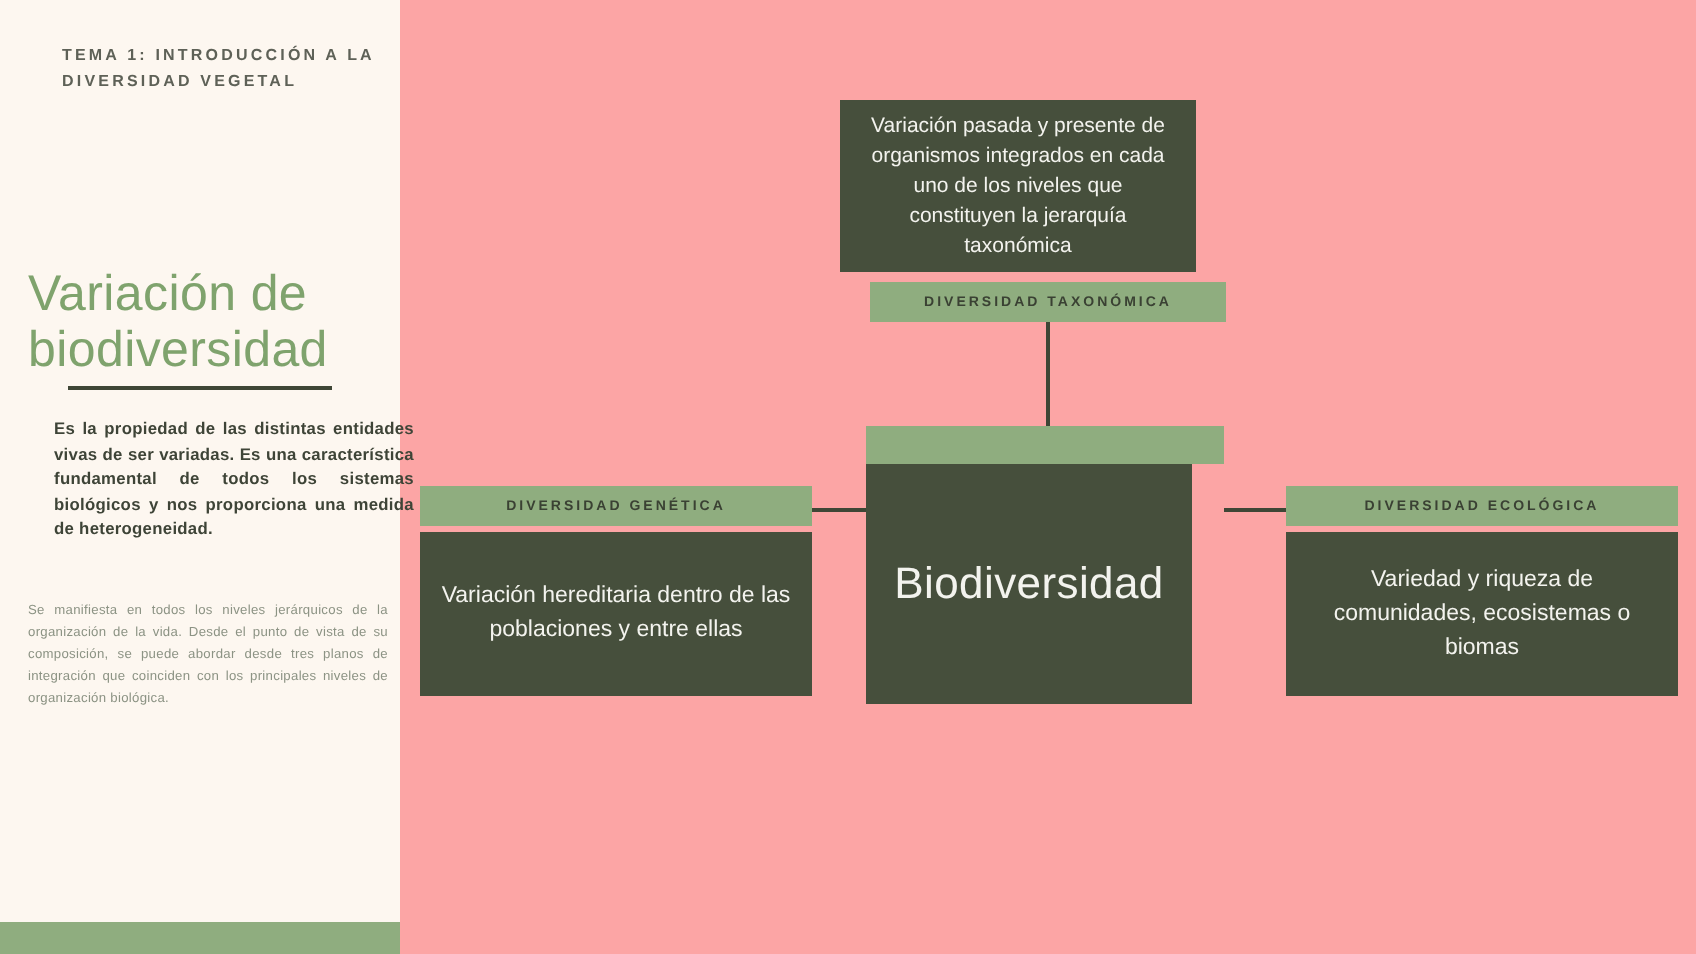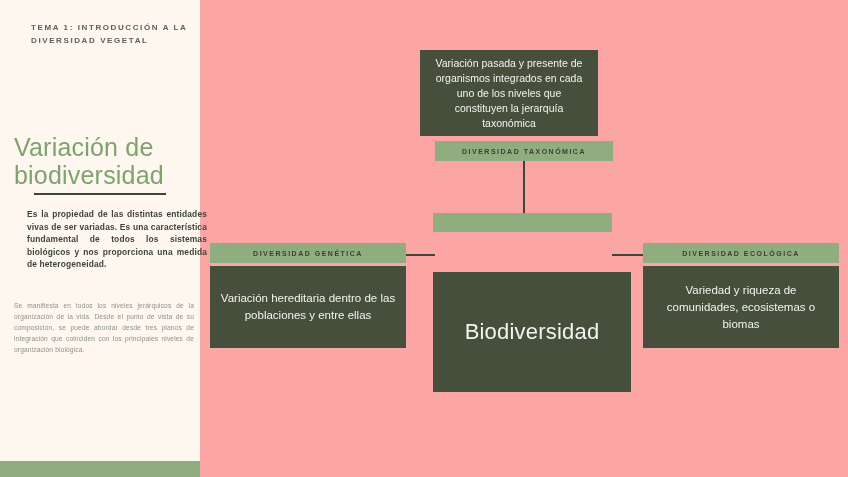--- a/index.html
+++ b/index.html
@@ -129,24 +129,23 @@
   }
 
   #center-top {
     position: absolute;
     left: 433px; top: 213px;
     width: 179px; height: 19px;
     background: #8fad7f;
   }
   #box-center {
     left: 433px; top: 232px;
-    width: 198px; height: 120px;
+    width: 163px; height: 120px;
     font-size: 22px;
     letter-spacing: 0.2px;
-    margin-top: 40px;
   }
 
   #label-gen {
     left: 210px; top: 243px;
     width: 196px; height: 20px;
   }
   #conn-gen {
     left: 406px; top: 254px;
     width: 29px; height: 2px;
   }

